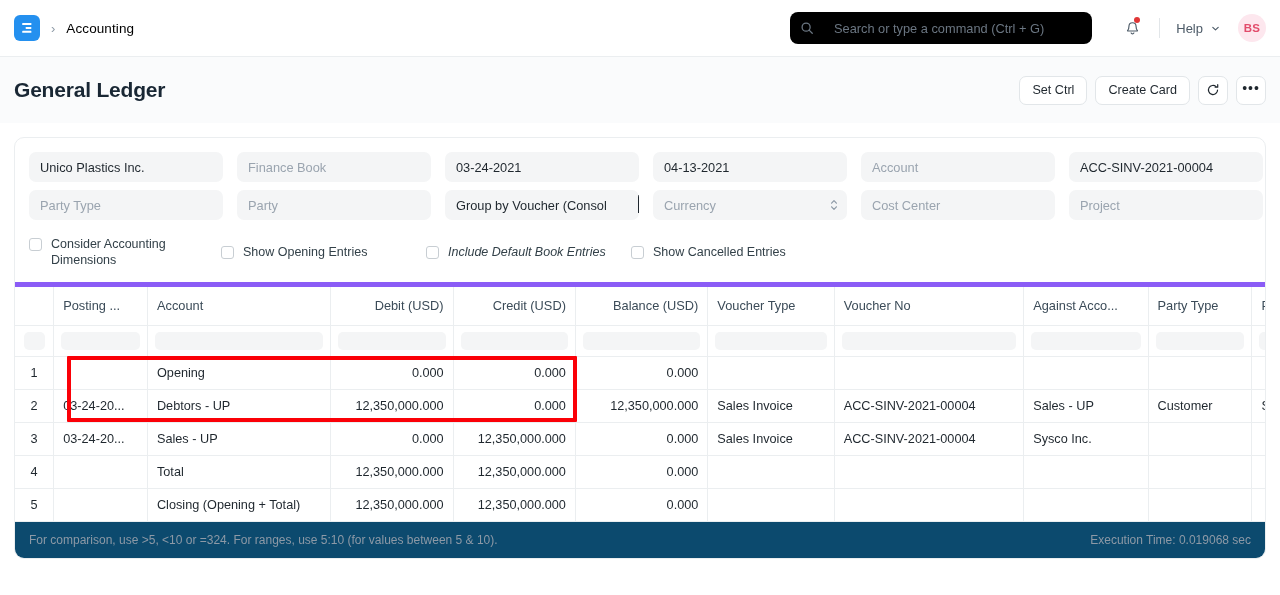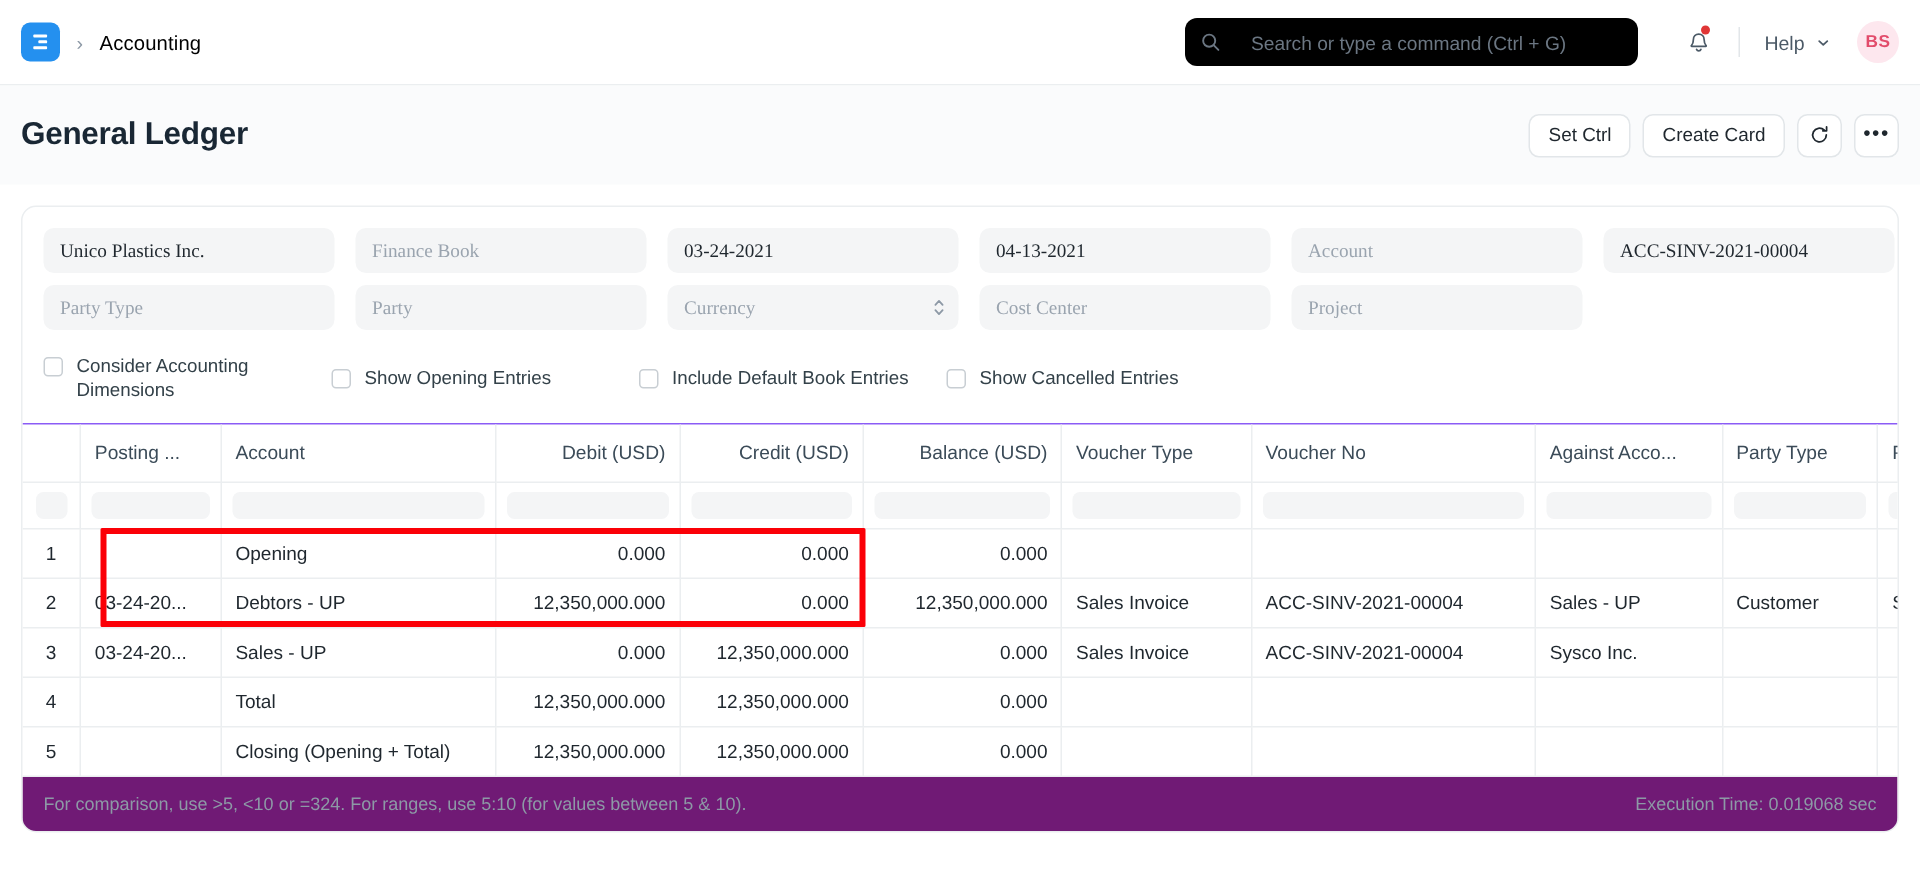--- a/index.html
+++ b/index.html
@@ -155,21 +155,20 @@
     border-radius: 10px;
     overflow: hidden;
   }
 
   
   .filter-area { padding: 14px 14px 6px 14px; }
   .filter-row {
     display: flex;
     gap: 14px;
     margin-bottom: 8px;
-    font-family: Liberation Serif, serif;
   }
   .fld {
     width: 194px;
     height: 30px;
     background: #f4f5f6;
     border-radius: 7px;
     display: flex;
     align-items: center;
     padding: 0 11px;
     font-size: 12.8px;
@@ -217,21 +216,21 @@
     margin-top: 2px;
   }
   .chk-label {
     font-size: 12.5px;
     color: #334149;
     line-height: 16px;
   }
 
   
   .table-wrap {
-    border-top: 1px solid #8b5cf6;
+    border-top: 5px solid #8b5cf6;
     position: relative;
   }
   table.dt {
     border-collapse: collapse;
     table-layout: fixed;
     width: 1370px;
   }
   table.dt th, table.dt td {
     border-right: 1px solid #ebeef0;
     border-bottom: 1px solid #ebeef0;
@@ -280,21 +279,21 @@
     border-radius: 1px;
   }
 
   
   .tbl-footer {
     height: 36px;
     display: flex;
     align-items: center;
     padding: 0 14px;
     position: relative;
-    background: #701a75;
+    background: #0c4a6e;
   }
   .footer-hint {
     font-size: 12px;
     color: #8d99a6;
   }
   .footer-exec {
     position: absolute;
     right: 14px;
     font-size: 12px;
     color: #8d99a6;
@@ -385,20 +384,24 @@
           <span>ACC-SINV-2021-00004</span>
         </div>
     </div>
     <div class="filter-row">
       <div class="fld empty">
           <span>Party Type</span>
         </div>
       <div class="fld empty">
           <span>Party</span>
         </div>
+      <div class="fld">
+        <span class="truncated">Group by Voucher (Consol</span>
+        <span class="cursorbar"></span>
+      </div>
       <div class="fld empty">
         <span>Currency</span>
         <span class="caret">
           <svg width="8" height="14" viewBox="0 0 8 14" fill="none" stroke="#8d99a6" stroke-width="1.2">
             <path d="M1.6 5.2L4 2.6l2.4 2.6" stroke-linecap="round" stroke-linejoin="round"></path>
             <path d="M1.6 8.8L4 11.4l2.4-2.6" stroke-linecap="round" stroke-linejoin="round"></path>
           </svg>
         </span>
       </div>
       <div class="fld empty">
@@ -415,21 +418,21 @@
     <div class="chk-slot" style="width:192px;">
       <span class="cbox"></span>
       <span class="chk-label" style="max-width:140px;white-space:normal;">Consider Accounting Dimensions</span>
     </div>
 
     <div class="chk-slot" style="width:205px;">
       <span class="cbox"></span>
       <span class="chk-label">Show Opening Entries</span>
     </div>
 
-    <div class="chk-slot" style="width:205px;">
+    <div class="chk-slot" style="width:205px;font-style:italic;">
       <span class="cbox"></span>
       <span class="chk-label">Include Default Book Entries</span>
     </div>
 
     <div class="chk-slot">
       <span class="cbox"></span>
       <span class="chk-label">Show Cancelled Entries</span>
     </div>
   </div>
 

